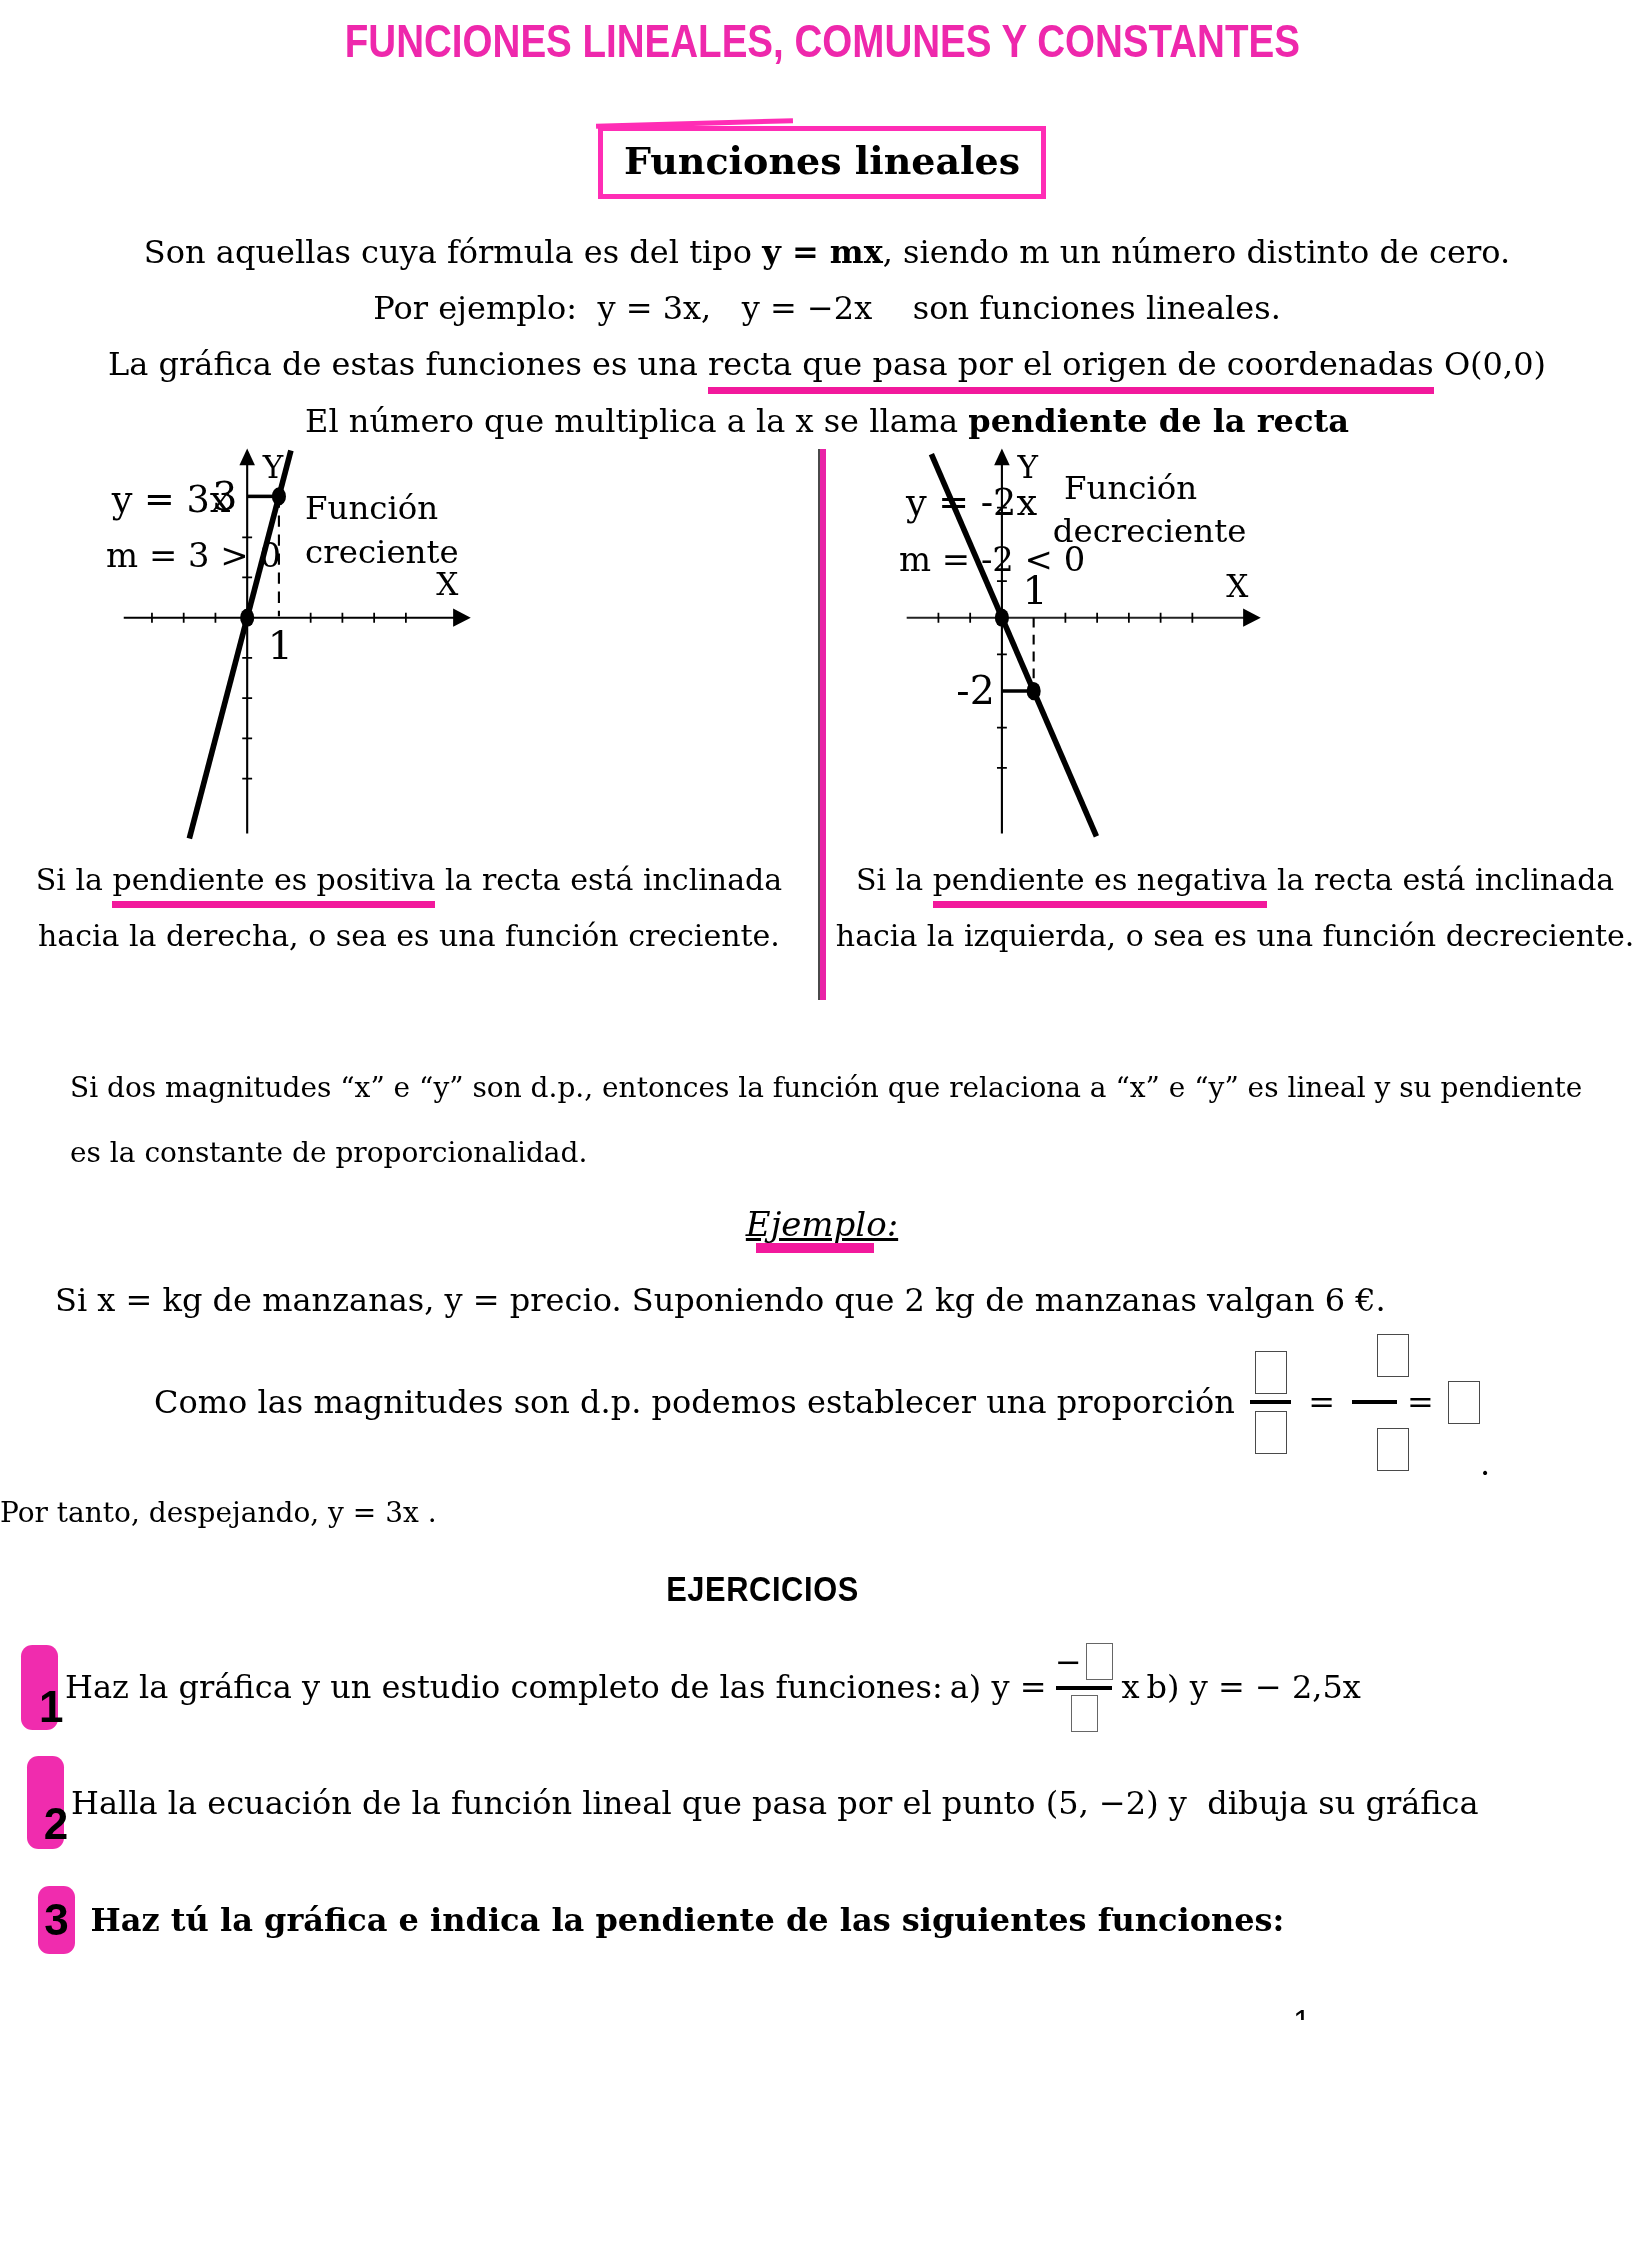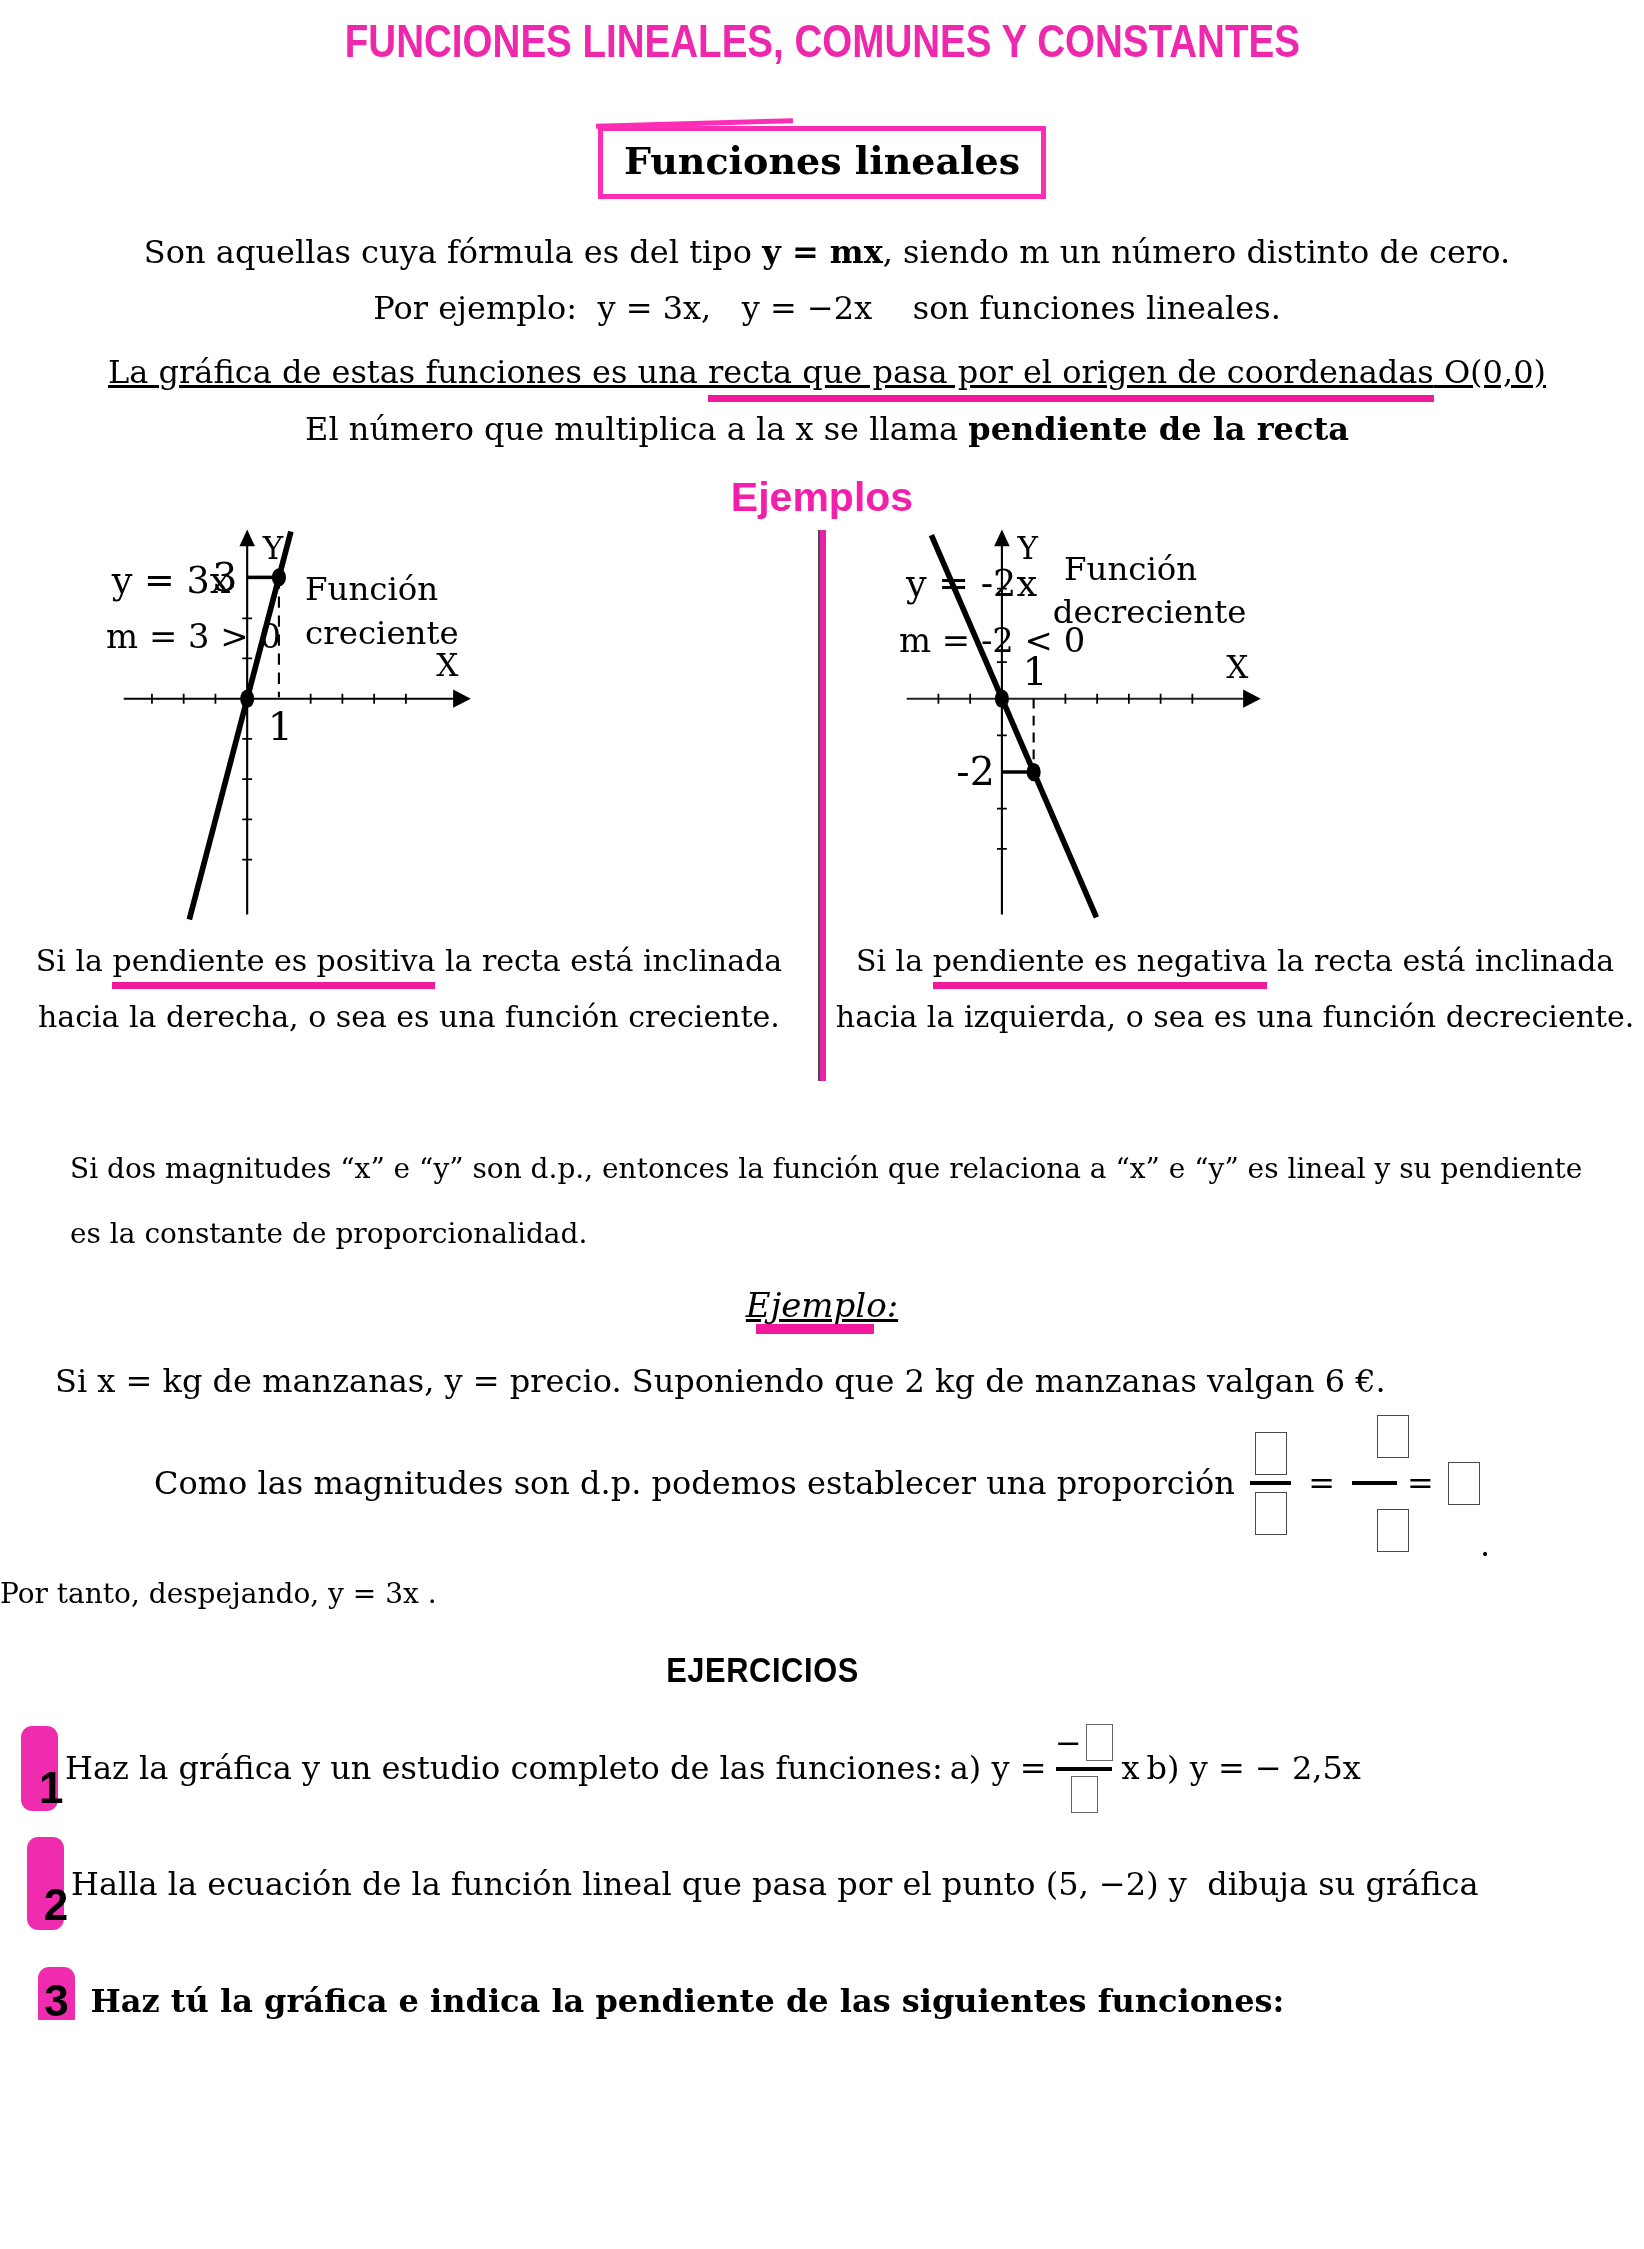--- a/index.html
+++ b/index.html
@@ -21,21 +21,21 @@
     padding:7px 21px 11.3px 21px;font-size:38px;font-weight:bold;background:#fff;
   }
   .boxed::before{
     content:"";position:absolute;top:-10px;left:-7px;width:45%;height:5px;
     background:#FF2DB5;transform:rotate(-1.6deg);
   }
   
   .intro p{margin:0;text-align:center;font-size:32px;white-space:pre-wrap;line-height:1;padding-left:10px;}
   .intro .l1{margin-top:37px;}
   .intro .l2{margin-top:24px;}
-  .intro .l3{margin-top:32px;text-decoration:underline;}
+  .intro .l3{margin-top:24px;}
   .intro .l4{margin-top:25px;}
   .b{font-weight:bold;}
   .pink-underline{
     border-bottom:7.8px solid #F2199C;padding-bottom:3.5px;
   }
   
   .ejemplos{
     text-align:center;margin-top:32px;line-height:1;
     font-family:"Liberation Sans",sans-serif;font-weight:bold;font-size:41px;color:#F11FA9;
   }
@@ -129,21 +129,20 @@
     <span class="boxed">Funciones lineales</span>
   </div>
 
   <div class="intro">
     <p class="l1"><span>Son aquellas cuya fórmula es del tipo </span><span class="b">y = mx</span><span>, siendo m un número distinto de cero.</span></p>
     <p class="l2">Por ejemplo:  y = 3x,   y = −2x    son funciones lineales.</p>
     <p class="l3"><span>La gráfica de estas funciones es una </span><span class="pink-underline">recta que pasa por el origen de coordenadas</span><span> O(0,0)</span></p>
     <p class="l4"><span>El número que multiplica a la x se llama </span><span class="b">pendiente de la recta</span></p>
   </div>
 
-  <div class="ejemplos">Ejemplos</div>
 
   <div class="examples">
 
     <div class="ex-col">
       <svg class="graph-left" width="367" height="395" viewBox="0 0 520 560">
         <line x1="25" y1="242" x2="496" y2="242" stroke="#000" stroke-width="3"></line>
         <polygon points="492,229 492,255 517,242" fill="#000"></polygon>
         <line x1="200" y1="548" x2="200" y2="18" stroke="#000" stroke-width="3"></line>
         <polygon points="189,26 211,26 200,2" fill="#000"></polygon>
         <path d="M65 235 V249 M110 235 V249 M155 235 V249 M290 235 V249 M335 235 V249 M380 235 V249 M425 235 V249" stroke="#000" stroke-width="2.5"></path>

